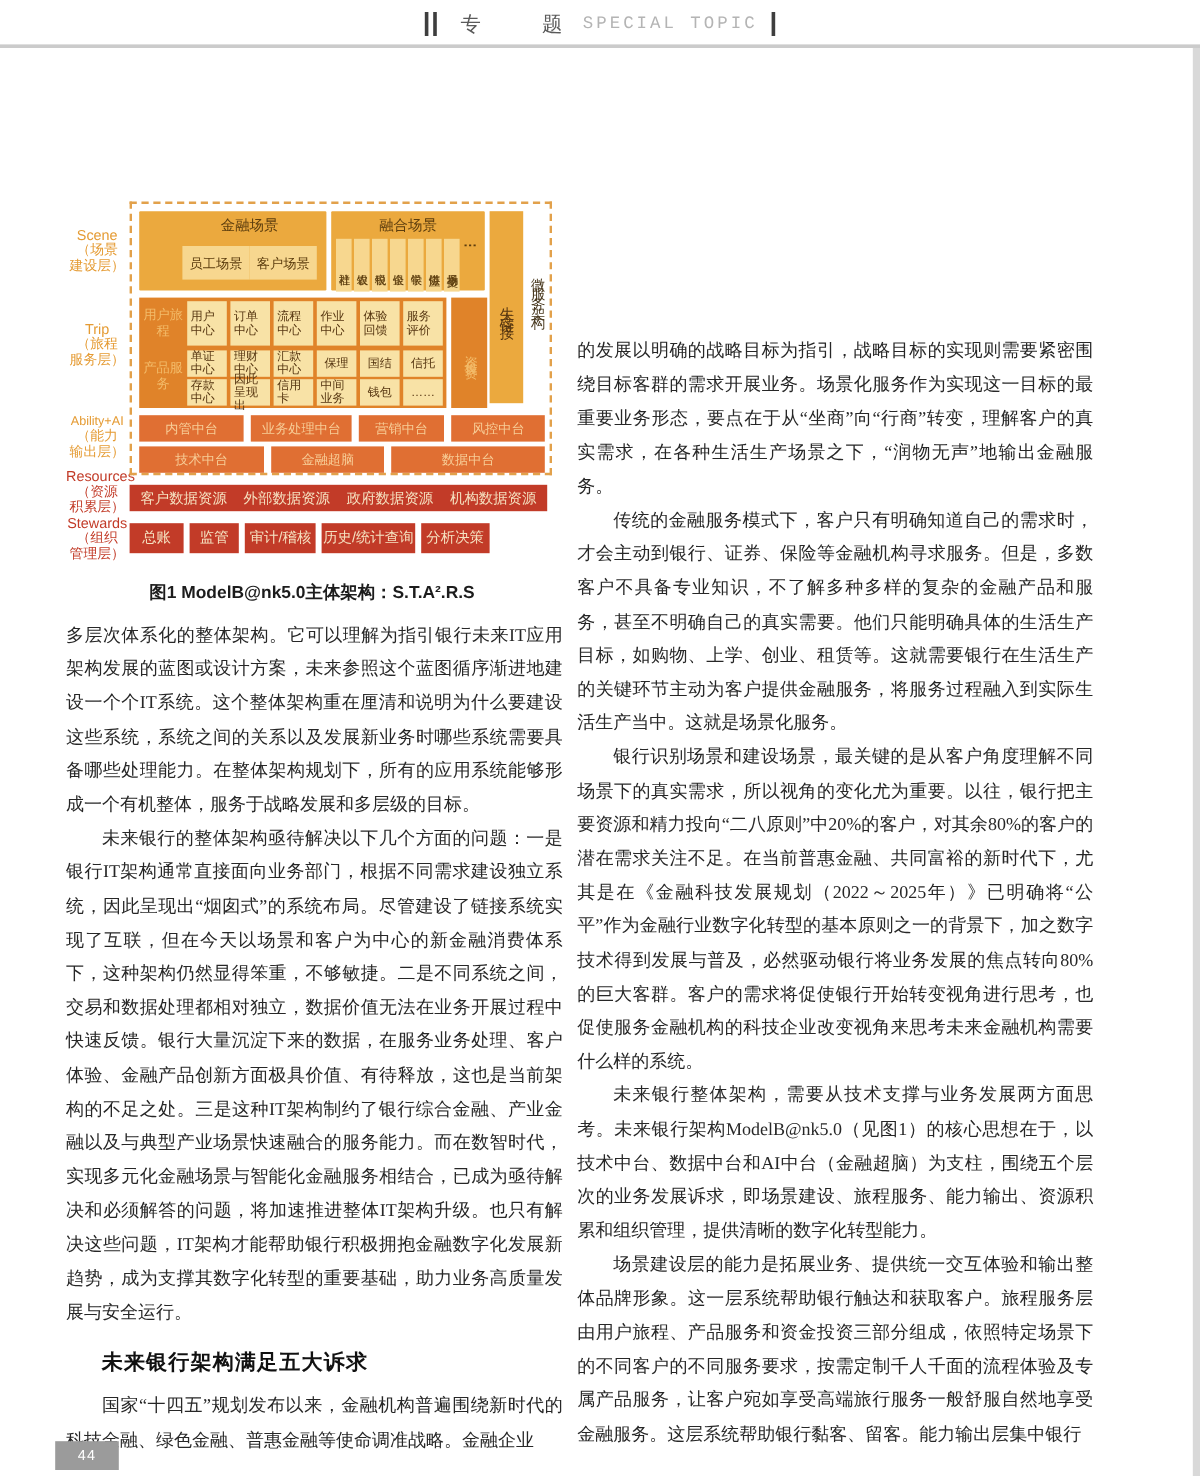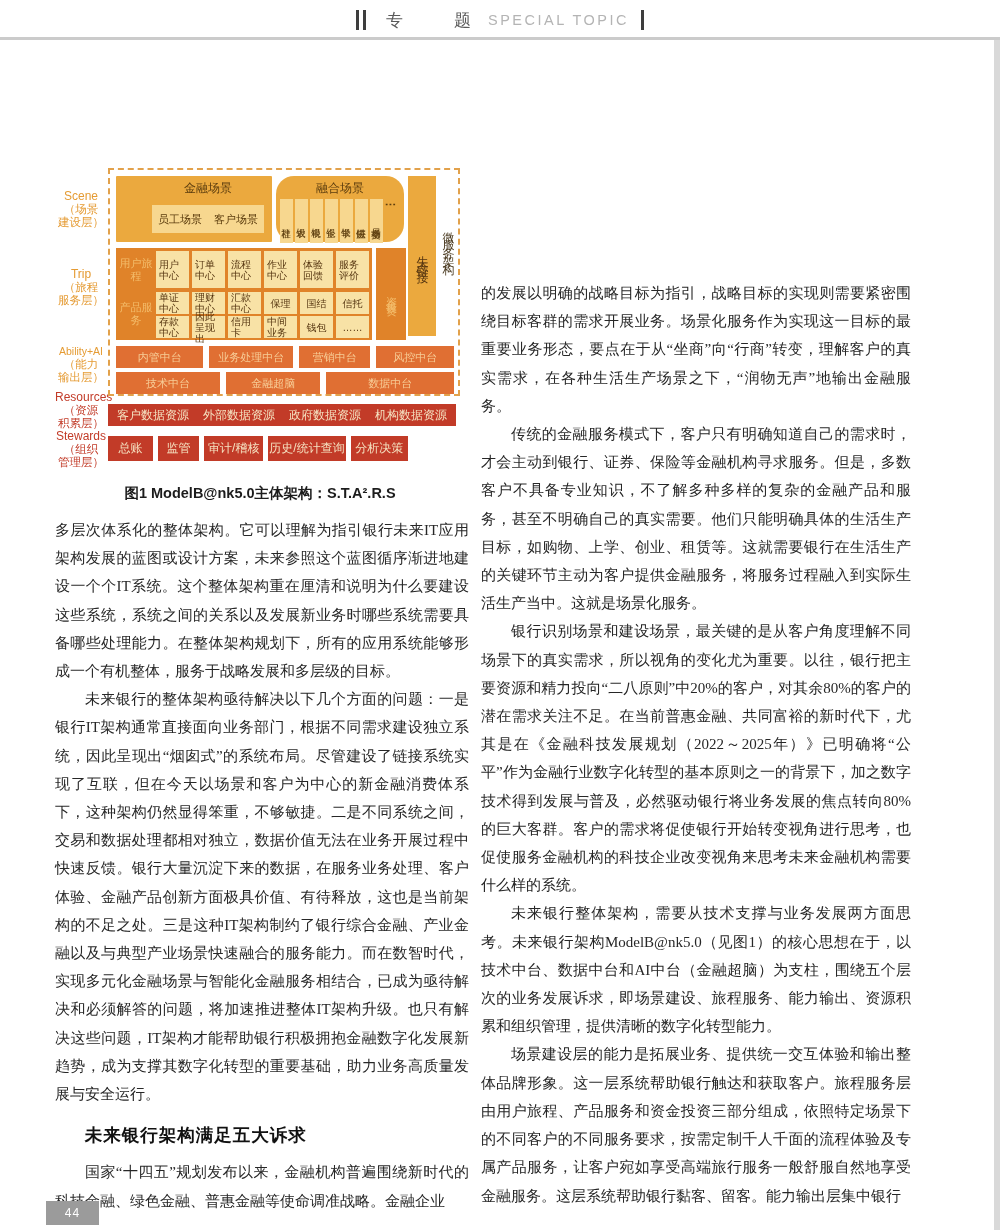--- a/index.html
+++ b/index.html
@@ -1,21 +1,21 @@
 <!DOCTYPE html>
 <html><head>
 <meta charset="utf-8">
 <style>
   * { box-sizing: border-box; margin: 0; padding: 0; }
   html,body { width:1000px; height:1230px; background:#ffffff; }
   body { position:relative; font-family:"Liberation Sans", sans-serif; overflow:hidden; }
 
   
   .header { position:absolute; top:7px; left:0; width:1000px; height:26px;
-            display:flex; align-items:center; justify-content:center; gap:12px; }
+            display:flex; align-items:center; justify-content:center; gap:12px;font-family:Liberation Mono, monospace; }
   .hbars { display:flex; gap:4px; }
   .hbar { width:3px; height:20px; background:#3e3e3e; }
   .hbar.single { width:3px; }
   .header-cn { font-size:17px; color:#5a5a5a; letter-spacing:17px; margin-left:8px; }
   .header-en { font-size:14.5px; color:#b4b4b4; letter-spacing:2.5px; margin-left:-12px; }
   .top-rule { position:absolute; left:0; top:37px; width:1000px; height:3px; background:#cbcbcb; }
   .right-strip { position:absolute; right:0; top:40px; width:6px; height:1190px; background:#d9d9d9; }
   .pageno-block { position:absolute; left:0; top:1201px; width:53px; height:24px; background:#9b9b9b;
                   color:#ffffff; display:flex; align-items:center; justify-content:center;
                   font-size:12px; letter-spacing:1px;margin-left:46px; }
@@ -31,21 +31,21 @@
 
   .dashed-box { position:absolute; left:53px; top:0; width:352px; height:228px;
                 border:2px dashed #E2A14B; }
 
   .group-box { position:absolute; background:#EBA93E; border-radius:1px; }
   .g-title { text-align:center; font-size:12px; color:#5C3D0E; padding-top:4px; }
   .finance-box { left:6px; top:6px; width:156px; height:66px;padding-left:28px; }
   .finance-items { display:flex; justify-content:space-around; padding:8px 8px 0 8px; }
   .finance-cell { width:60px; height:28px; background:#F7D78F; color:#5C3D0E;
                   font-size:11px; display:flex; align-items:center; justify-content:center; }
-  .fusion-box { left:166px; top:6px; width:128px; height:66px;border-radius:18px; }
+  .fusion-box { left:166px; top:6px; width:128px; height:66px; }
   .fusion-items { display:flex; gap:2px; padding:2px 3px 0 4px; align-items:flex-start; }
   .vcell { writing-mode:vertical-rl; text-orientation:upright; background:#F7D78F; color:#5C3D0E;
            font-size:9.5px; width:13px; height:44px; display:flex; align-items:center; justify-content:center; line-height:13px; }
   .fusion-dots { writing-mode:vertical-rl; color:#5C3D0E; font-size:11px; font-weight:bold; height:44px;
                  display:flex; align-items:center; }
   .eco-bar { position:absolute; left:298px; top:6px; width:28px; height:160px; background:#EBA93E;
              writing-mode:vertical-rl; text-orientation:upright; color:#553510; font-size:12px;
              letter-spacing:5px; display:flex; align-items:center; justify-content:center; }
   .micro-text { position:absolute; left:330px; top:52px; width:16px; height:170px;
                 writing-mode:vertical-rl; text-orientation:upright; color:#4A3A20; font-size:12px;

